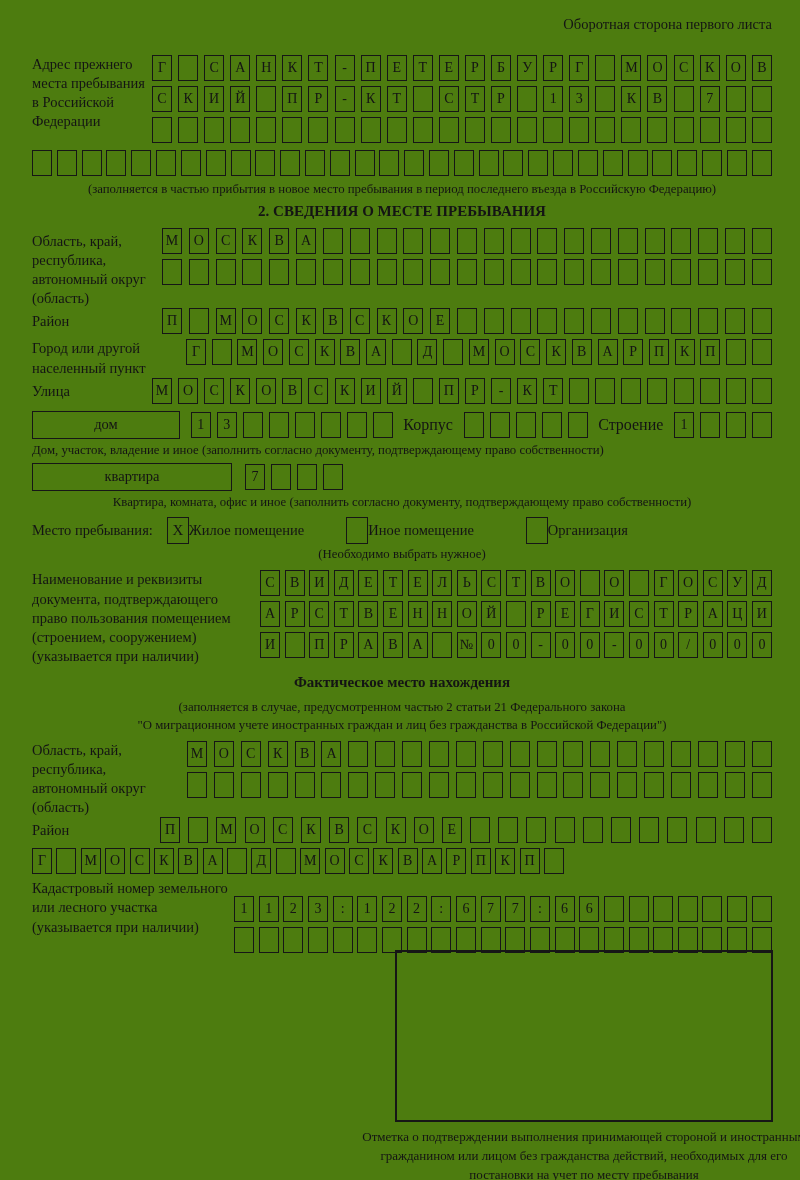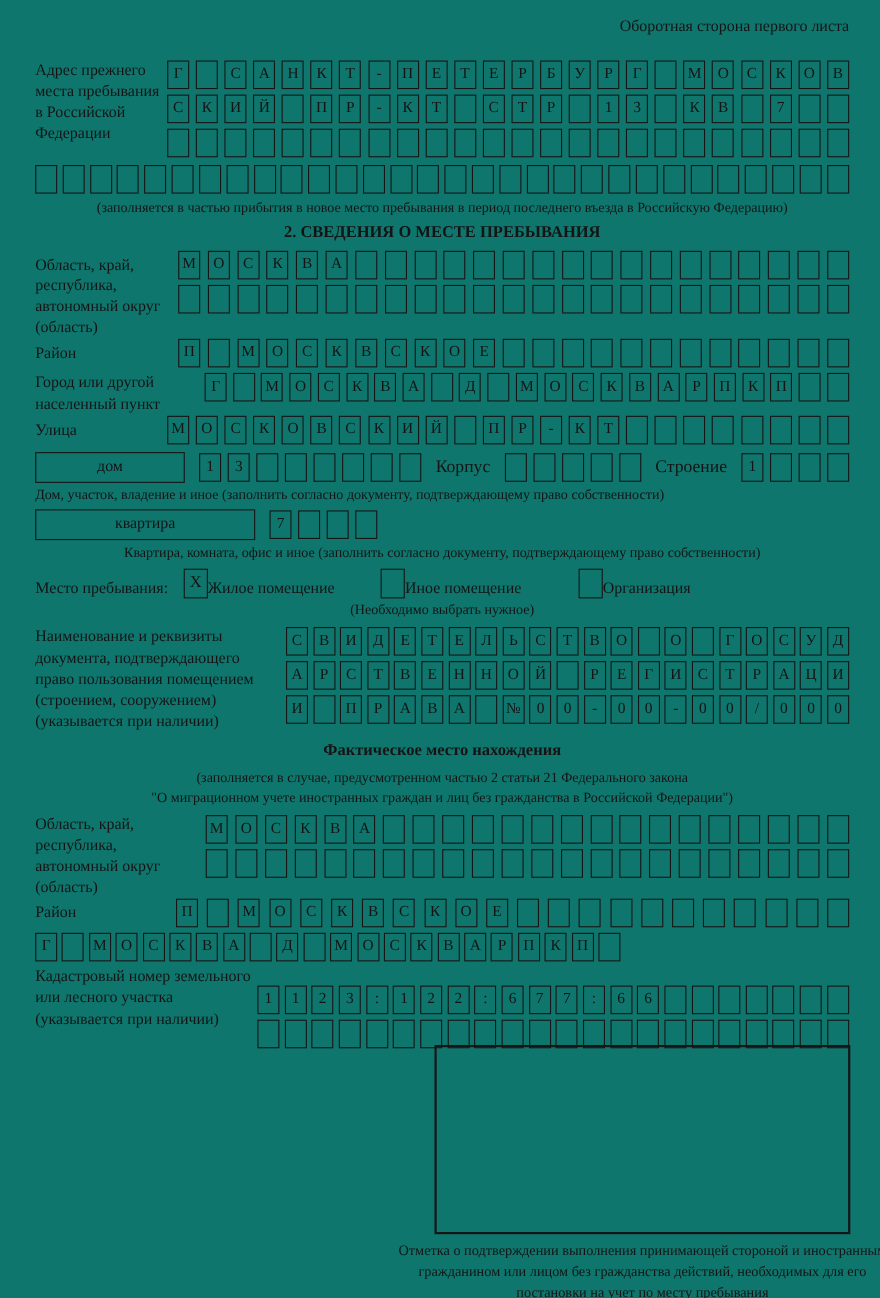--- a/index.html
+++ b/index.html
@@ -2,21 +2,21 @@
 <html><head>
 <meta charset="utf-8">
 <style>
   * { box-sizing: border-box; margin: 0; padding: 0; }
   body { background: #fff; }
   .page {
     position: relative;
     width: 800px; height: 1180px;
     padding: 16px 28px 0 32px;
     font-family: "Liberation Serif", "DejaVu Serif", serif;
-    color: #141414; background: #0f766e;
+    color: #141414; background: #4d7c0f;
     overflow: hidden;
   }
   .header-note { text-align: right; font-size: 14.5px; margin-bottom: 22px; }
 
   .frow { display: flex; justify-content: space-between; align-items: flex-start; }
   .lbl { font-size: 14.5px; line-height: 1.32; }
   .cells { display: flex; justify-content: space-between; margin-bottom: 5px; }
   .cell {
     width: 20px; height: 26px; flex: 0 0 20px;
     border: 1.8px solid #161616;
@@ -51,21 +51,21 @@
   .label-box {
     height: 28px; border: 1.8px solid #161616;
     display: flex; align-items: center; justify-content: center;
     font-size: 14.5px;
   }
   .house-row { display: flex; justify-content: space-between; align-items: center; width: 740px; margin: 2px 0 3px; }
   .inline-lbl { font-size: 16px; }
 
   .apt-row { display: flex; align-items: center; gap: 13px; margin: 3px 0 3px; }
 
-  .stay-row { display: flex; align-items: flex-end; margin: 6px 0 2px; font-size: 14.5px; }
+  .stay-row { display: flex; align-items: center; margin: 6px 0 2px; font-size: 14.5px; }
   .checkbox {
     width: 22px; height: 27px; border: 1.8px solid #161616;
     display: inline-flex; align-items: center; justify-content: center;
     font-size: 15px;
   }
   .stay-row .opt { }
   .gap-a { margin-left: 42px; } .gap-b { margin-left: 52px; } 
 
   .mt4 { margin-top: 4px; } .mt8 { margin-top: 8px; } .mb6 { margin-bottom: 6px; }
 
@@ -343,21 +343,21 @@
         <span class="cell"></span>
         <span class="cell"></span>
         <span class="cell"></span>
         <span class="cell"></span>
         <span class="cell"></span>
         <span class="cell"></span>
       </div>
   </div>
 
   <div class="house-row">
-    <div class="label-box" style="width:136px">дом</div>
+    <div class="label-box" style="width:148px">дом</div>
     <div class="cells-grp">
         <span class="cell">1</span>
         <span class="cell">3</span>
         <span class="cell"></span>
         <span class="cell"></span>
         <span class="cell"></span>
         <span class="cell"></span>
         <span class="cell"></span>
         <span class="cell"></span>
       </div>

